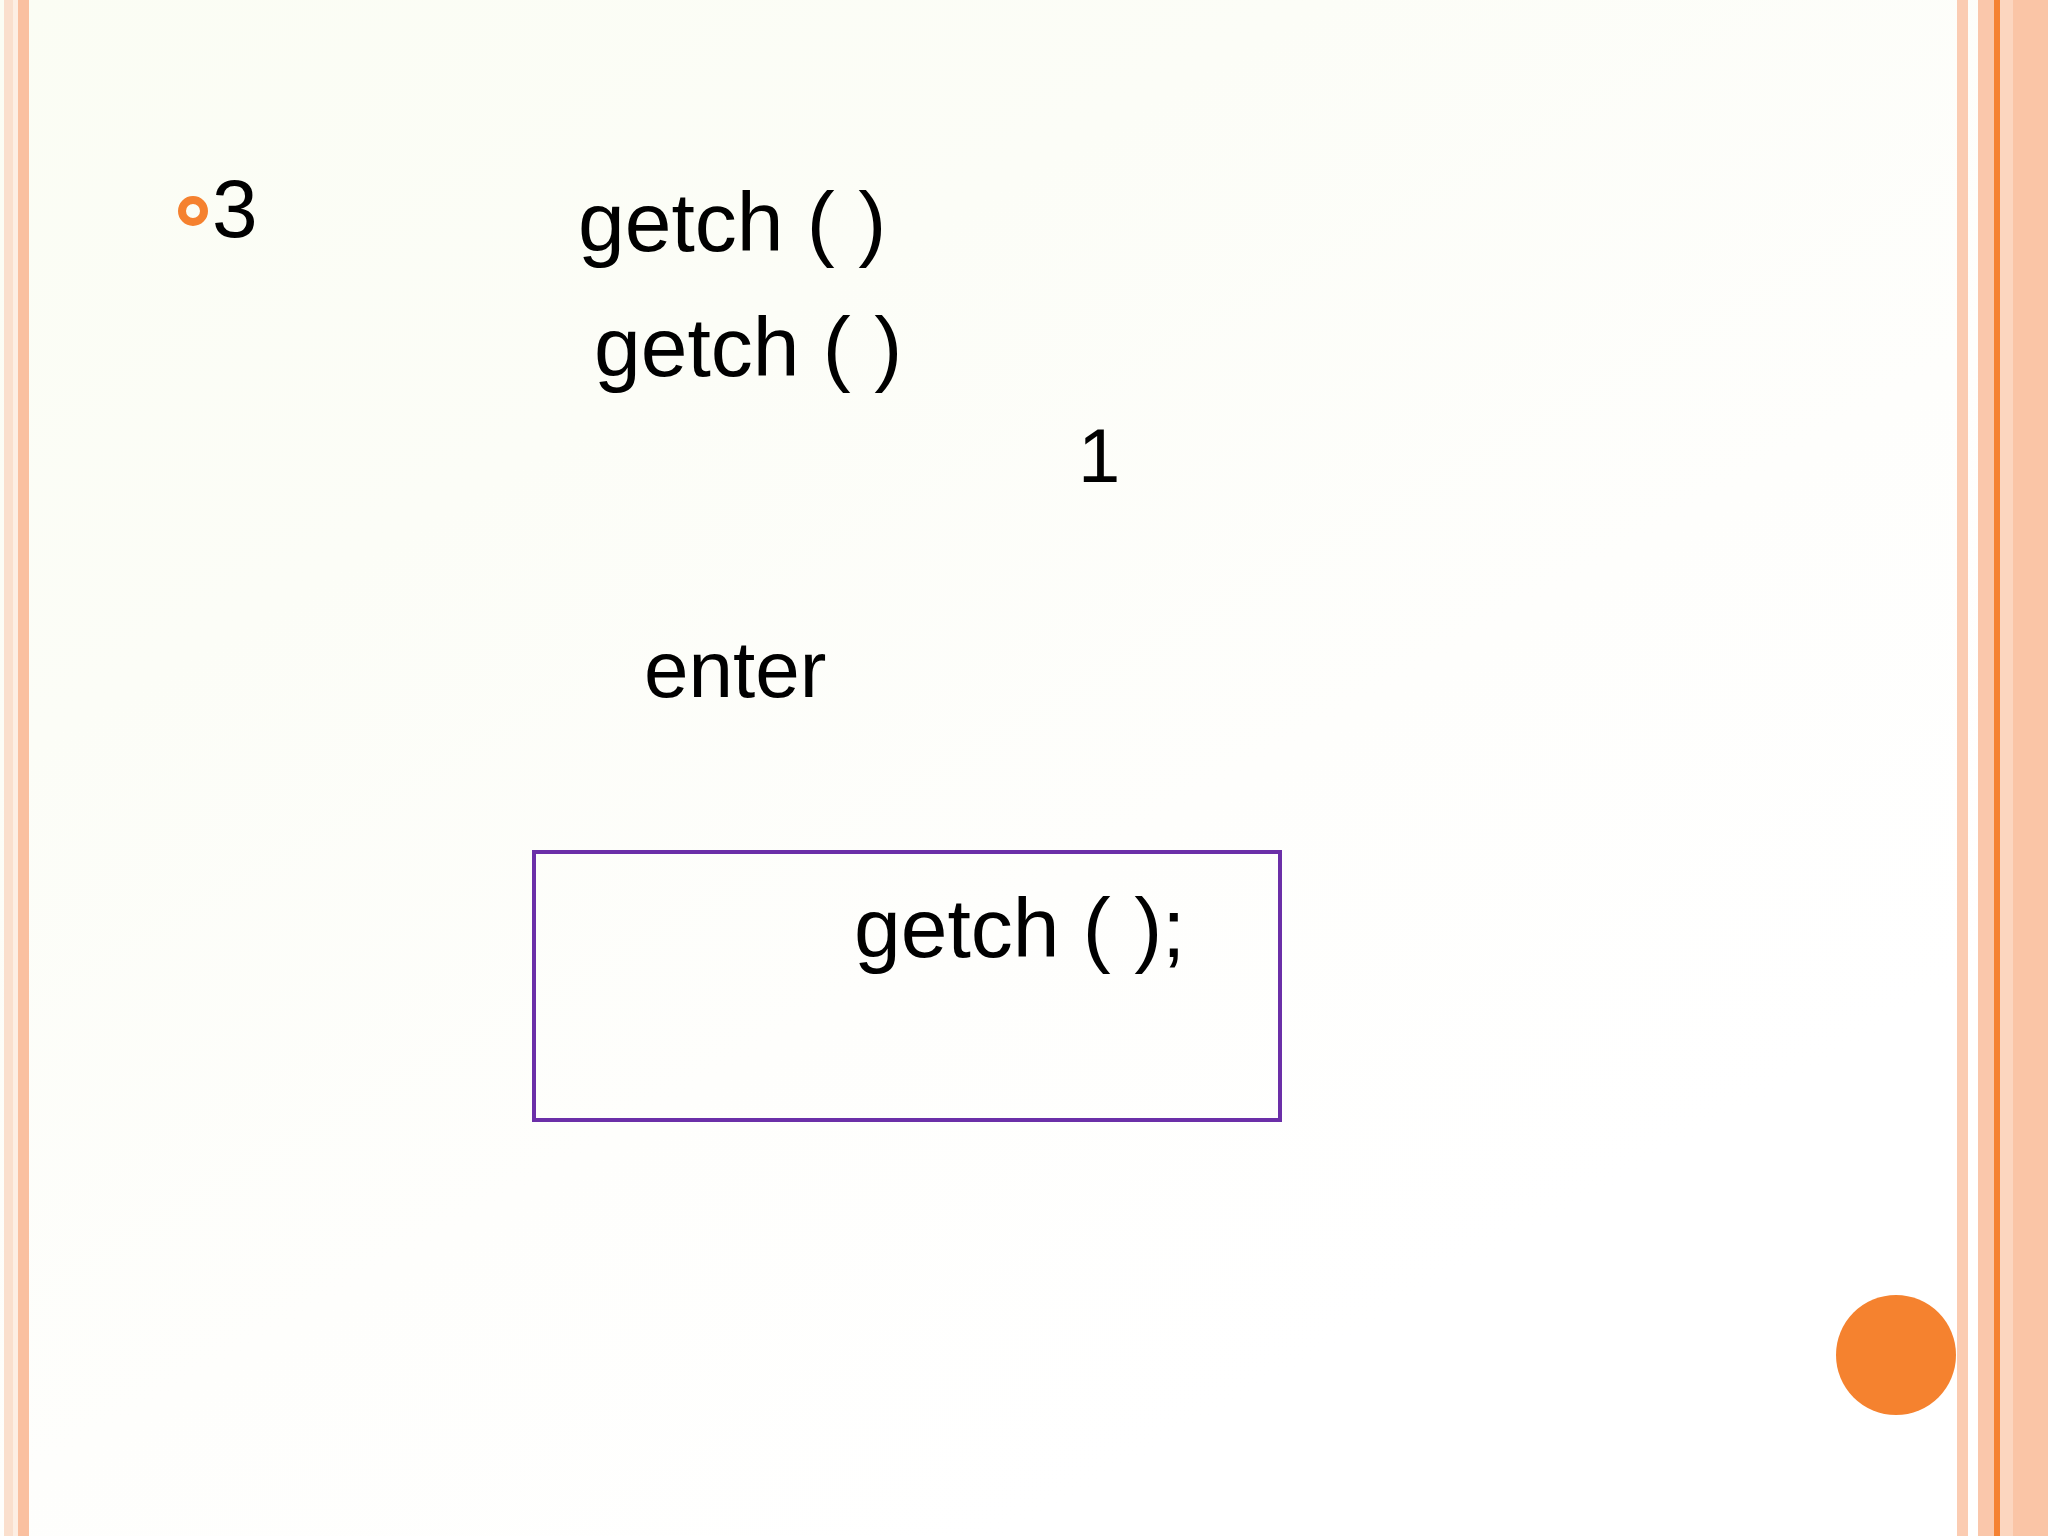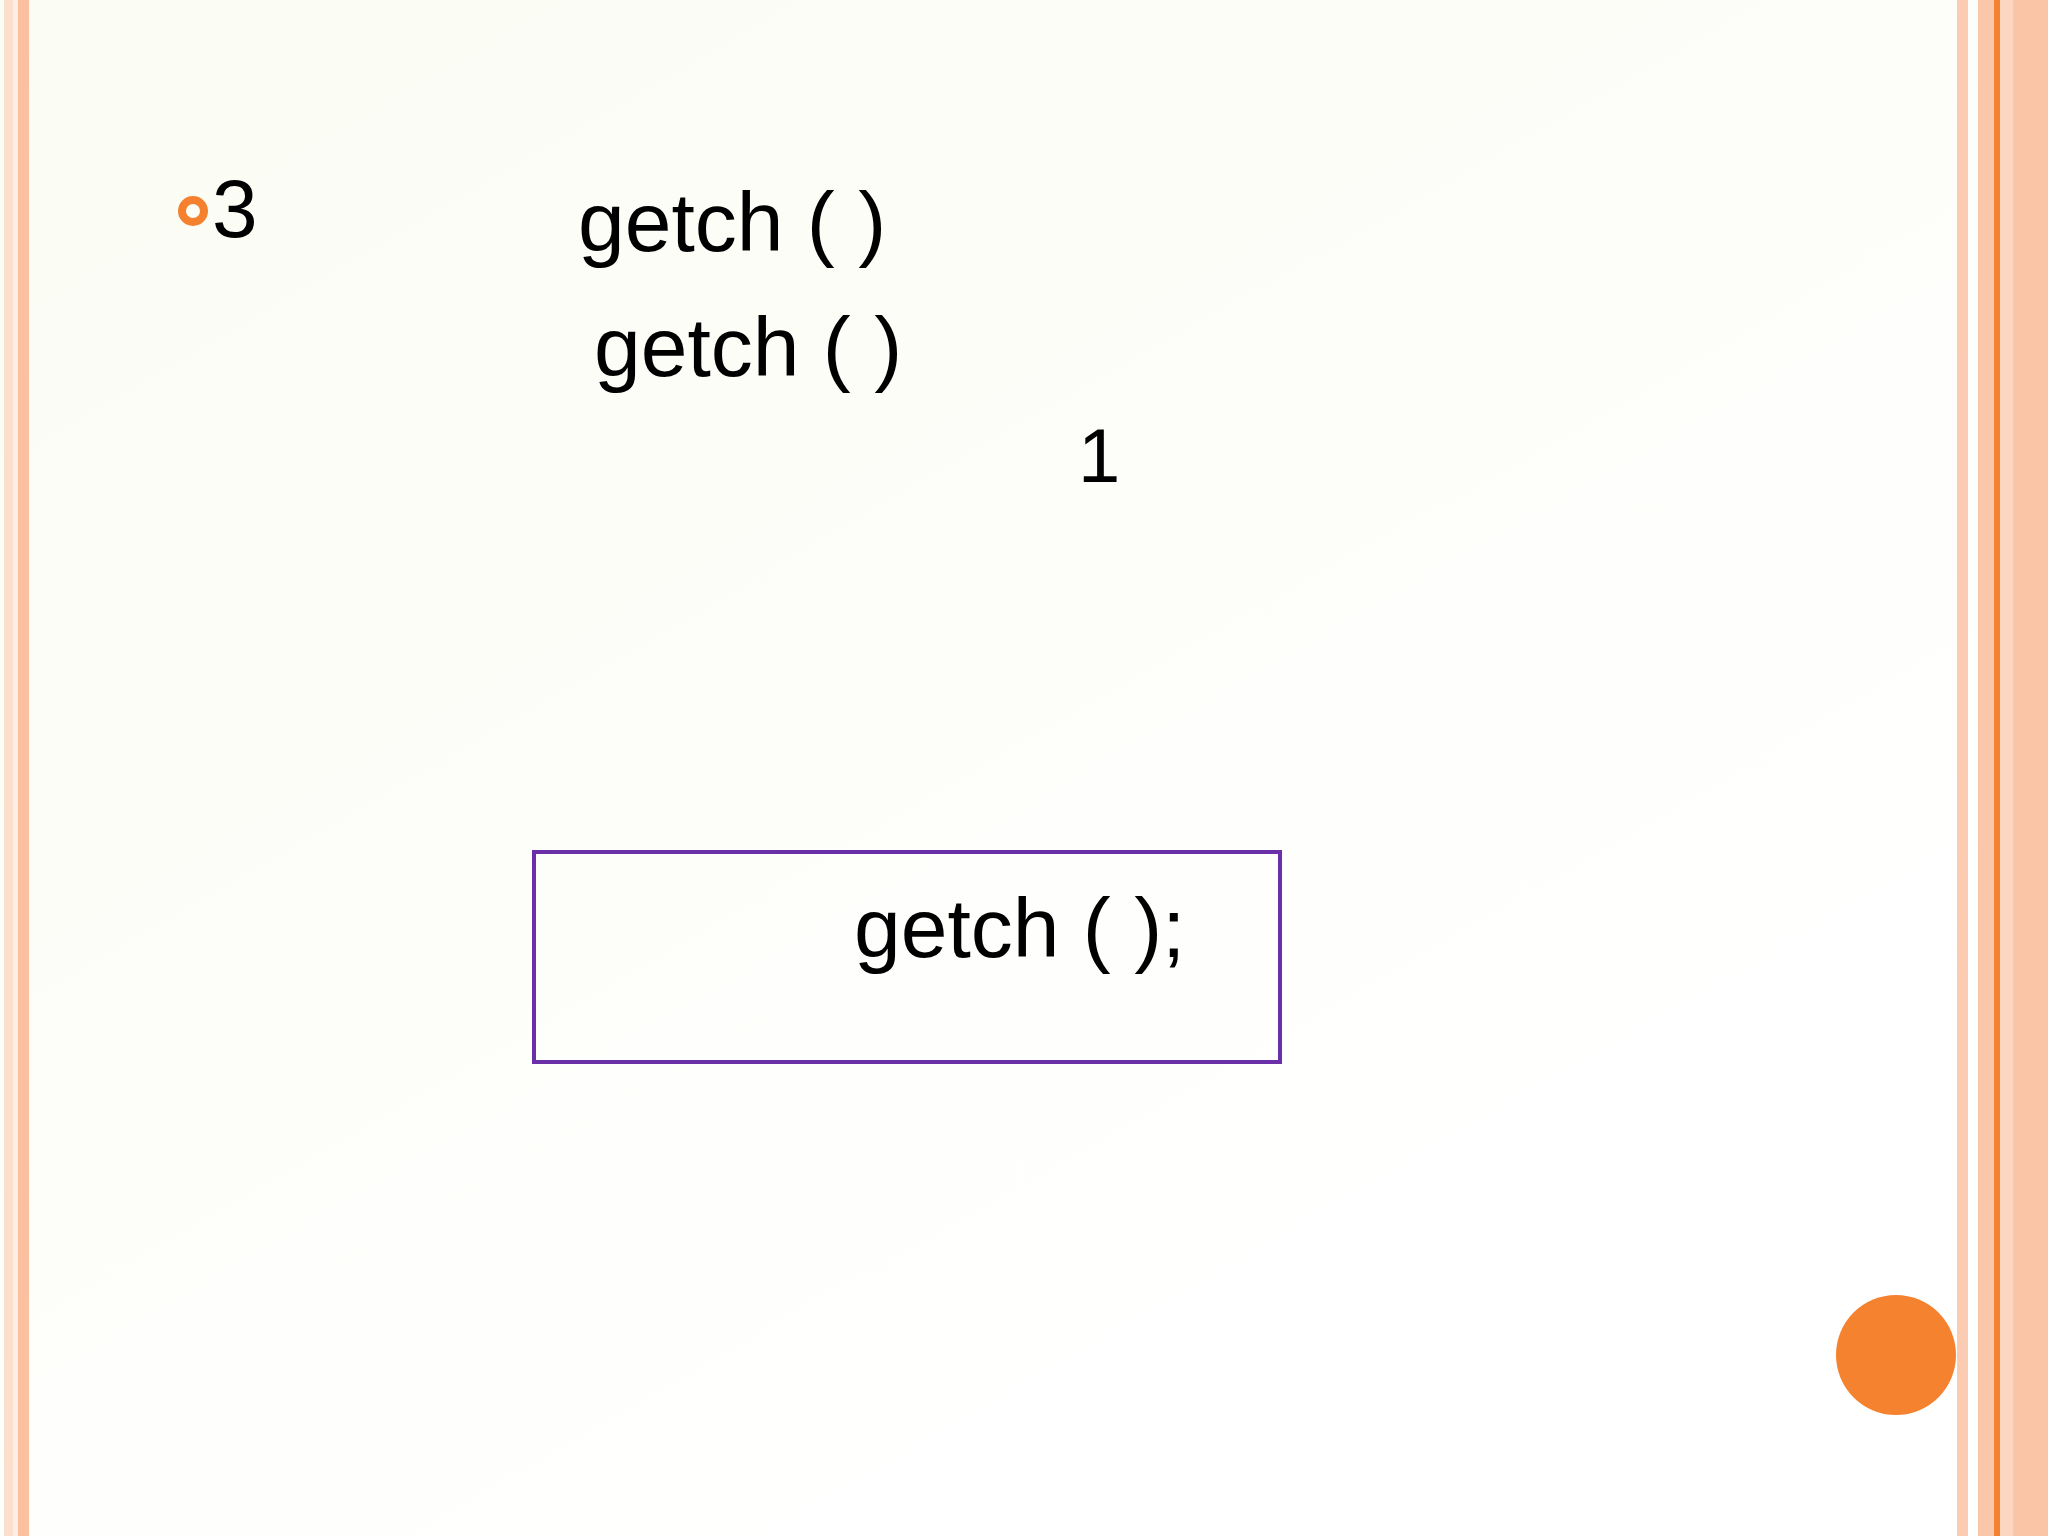--- a/index.html
+++ b/index.html
@@ -70,21 +70,21 @@
   .line-getch-1 { left: 578px;  top: 180px;  font-size: 84px; }
   .line-getch-2 { left: 594px;  top: 305px;  font-size: 84px; }
   .line-one     { left: 1078px; top: 418px;  font-size: 76px; }
   .line-enter   { left: 644px;  top: 630px;  font-size: 80px; }
 
   .code-box {
     position: absolute;
     left: 532px;
     top: 850px;
     width: 750px;
-    height: 214px;
+    height: 272px;
     border: 4px solid #6b2fa8;
     box-sizing: border-box;
     background: transparent;
   }
   .code-box-text {
     position: absolute;
     left: 318px;
     top: 32px;
     font-size: 84px;
     line-height: 1;
@@ -121,20 +121,21 @@
     <span class="bullet-ring"></span>
     <span class="bullet-text">3</span>
   </div>
 
   <div class="line line-getch-1">getch ( )</div>
 
   <div class="line line-getch-2">getch ( )</div>
 
   <div class="line line-one">1</div>
 
+  <div class="line line-enter">enter</div>
 
   <div class="code-box">
     <div class="code-box-text">getch ( );</div>
   </div>
 
   <div class="corner-dot"></div>
 
 </div>
 
 </body></html>

